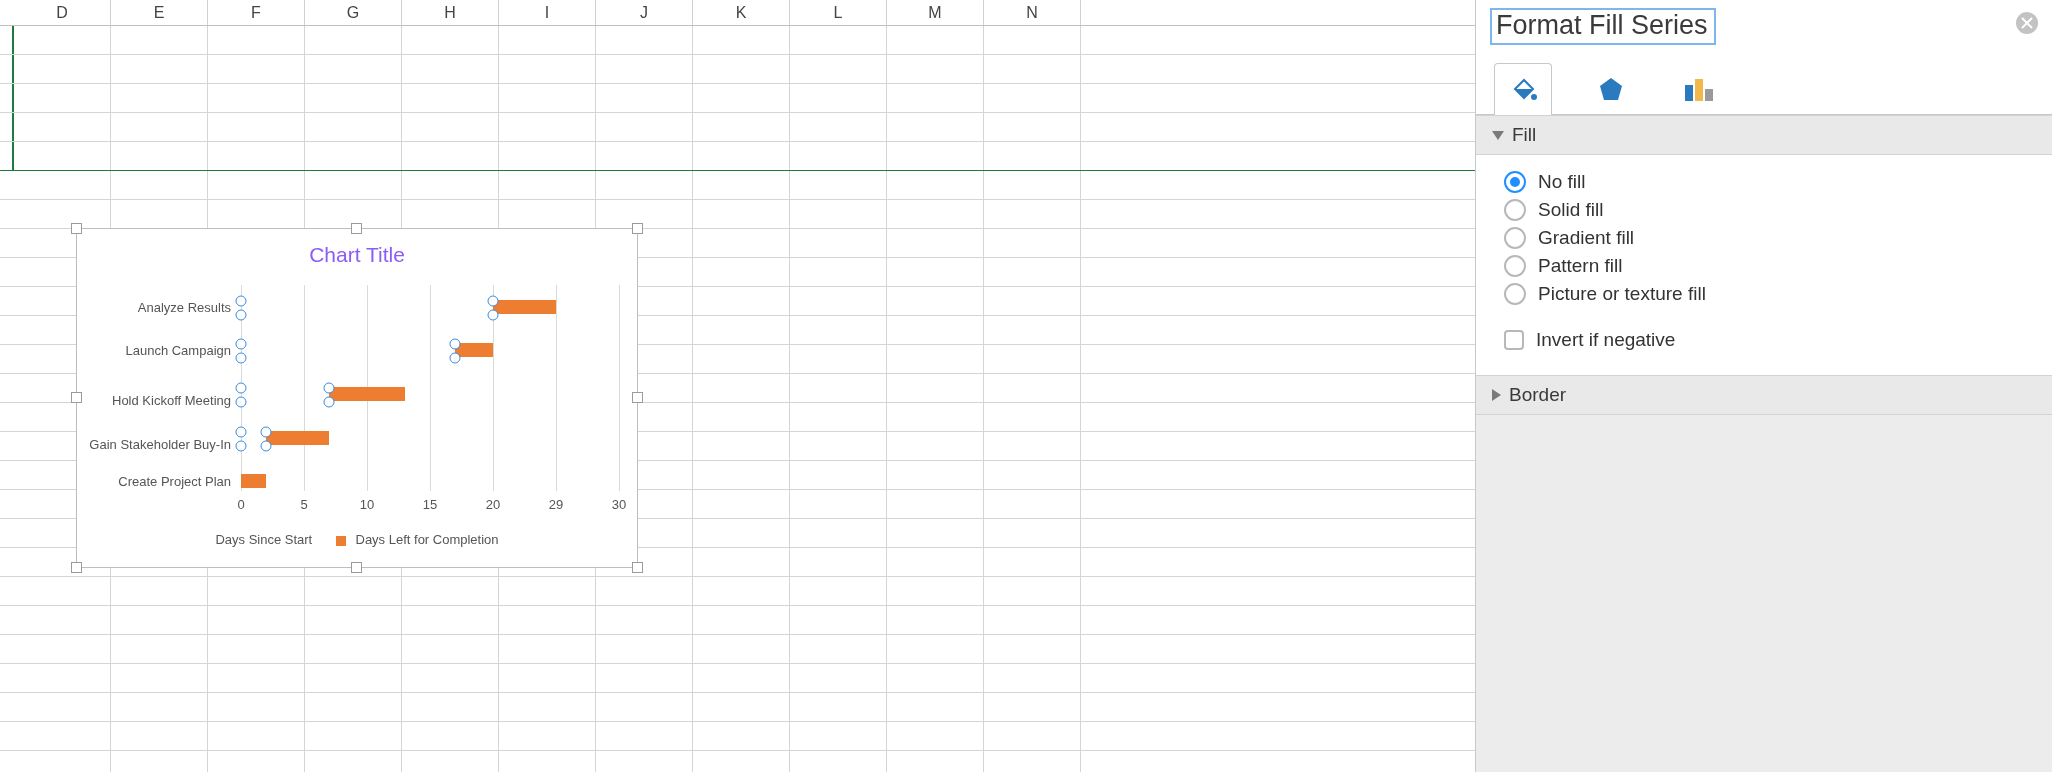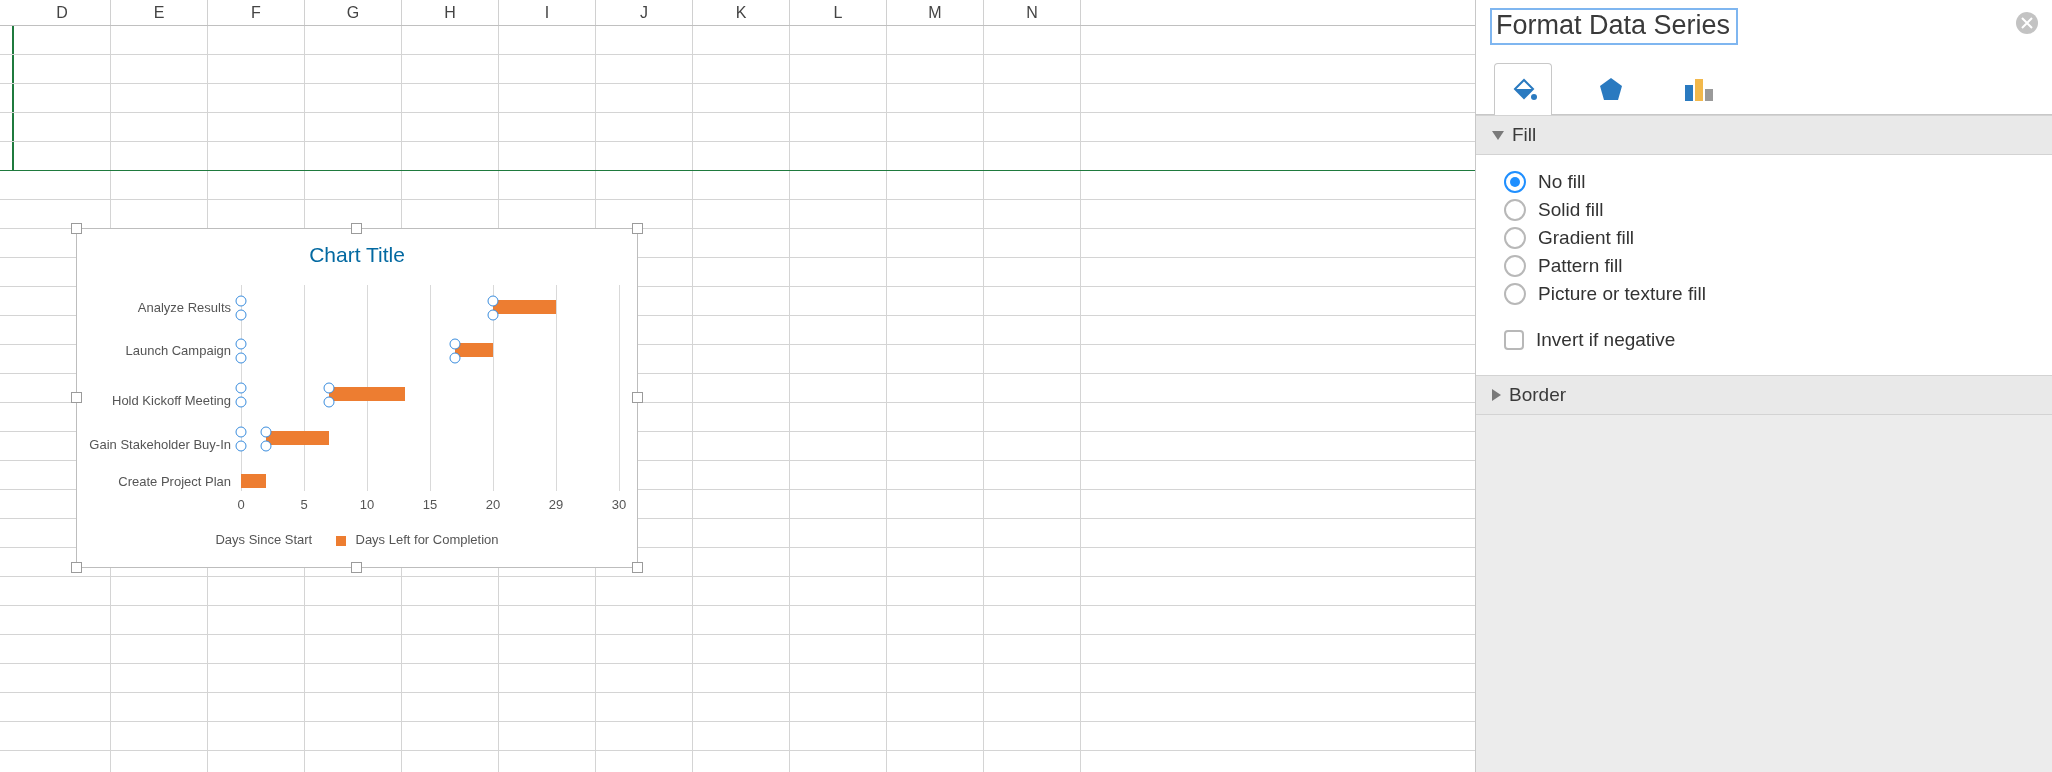--- a/index.html
+++ b/index.html
@@ -25,21 +25,21 @@
   }
   .sel-handle.nw { left:-6px; top:-6px; }
   .sel-handle.n  { left:50%; top:-6px; margin-left:-6px; }
   .sel-handle.ne { right:-6px; top:-6px; }
   .sel-handle.w  { left:-6px; top:50%; margin-top:-6px; }
   .sel-handle.e  { right:-6px; top:50%; margin-top:-6px; }
   .sel-handle.sw { left:-6px; bottom:-6px; }
   .sel-handle.s  { left:50%; bottom:-6px; margin-left:-6px; }
   .sel-handle.se { right:-6px; bottom:-6px; }
   .chart-inner { position:absolute; inset:10px; }
-  .chart-title { text-align:center; font-size:21px; color:#0369a1; margin-top:4px; }
+  .chart-title { text-align:center; font-size:21px; color:#8b5cf6; margin-top:4px; }
   .plot-area { position:absolute; left:0; top:46px; right:10px; bottom:66px; }
   .y-labels { position:absolute; left:0; top:0; width:150px; height:100%; }
   .y-label { position:absolute; right:6px; font-size:13px; color:#555; text-align:right; white-space:nowrap; transform:translateY(-50%); }
   .plot { position:absolute; left:154px; right:0; top:0; bottom:0; }
   .gridline { position:absolute; top:0; bottom:0; width:1px; background:#d9d9d9; }
   .axis-line { position:absolute; left:0; top:0; bottom:0; width:1px; background:#999; }
   .bar-row { position:absolute; left:0; height:26px; transform:translateY(-50%); }
   .bar-seg1 { position:absolute; top:6px; height:14px; background:transparent; }
   .bar-seg2 { position:absolute; top:6px; height:14px; background:#ed7d31; }
   .data-handle { position:absolute; width:11px; height:11px; border-radius:50%; background:#fff; border:1.5px solid #3a8dde; transform:translate(-50%,-50%); }
@@ -545,21 +545,21 @@
             <span>Days Left for Completion</span>
           </span>
         </div>
       </div>
     </div>
   </div>
 
   <div class="side-panel">
     <div class="sp-header">
       <span class="sp-title-box">
-        <span class="sp-title">Format Data Series</span>
+        <span class="sp-title">Format Fill Series</span>
       </span>
       <div class="close-btn">
         <svg width="12" height="12" viewBox="0 0 12 12">
             <path d="M1 1 L11 11 M11 1 L1 11" stroke="#fff" stroke-width="2"></path>
           </svg>
       </div>
     </div>
 
     <div class="sp-tabs">
       <div class="sp-tab active">

